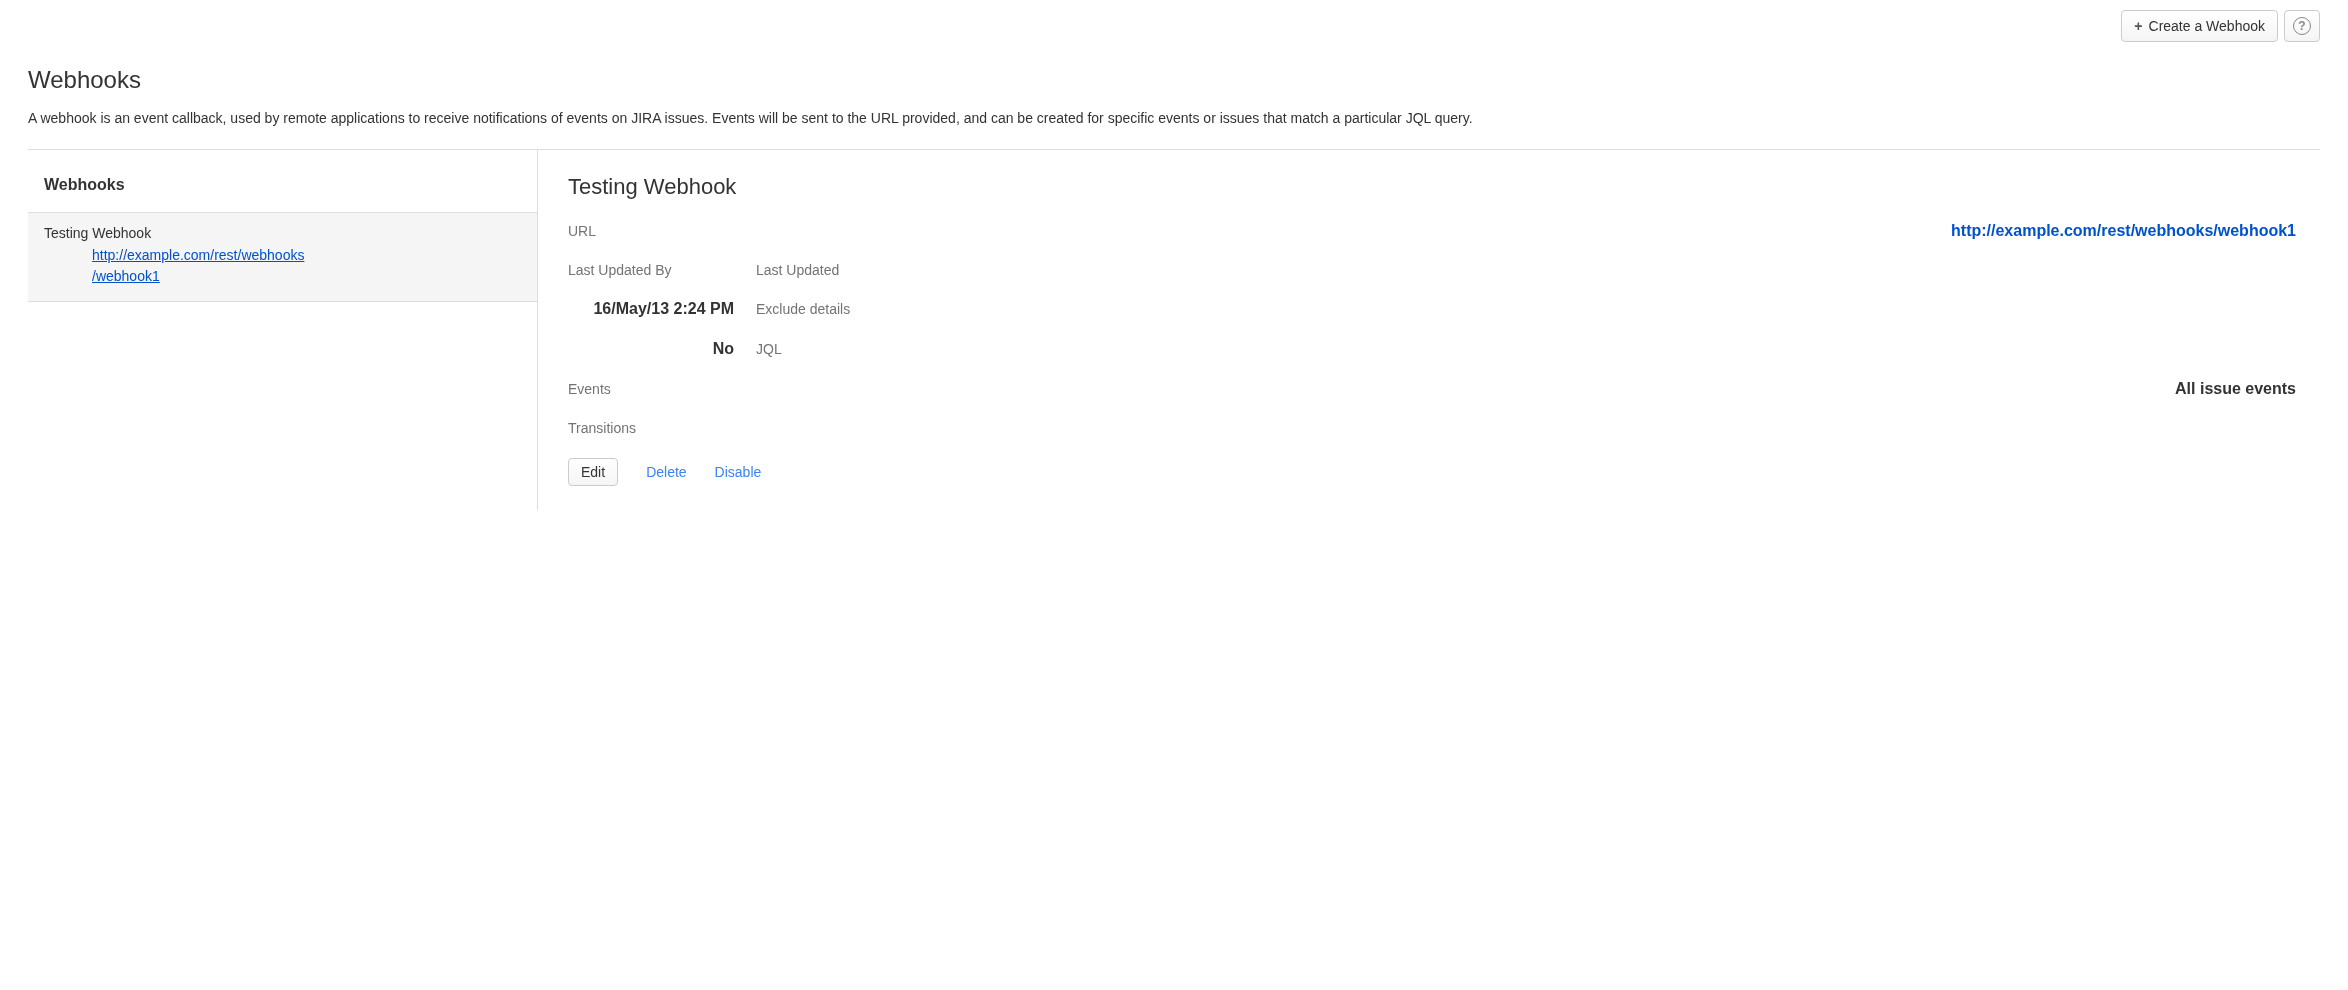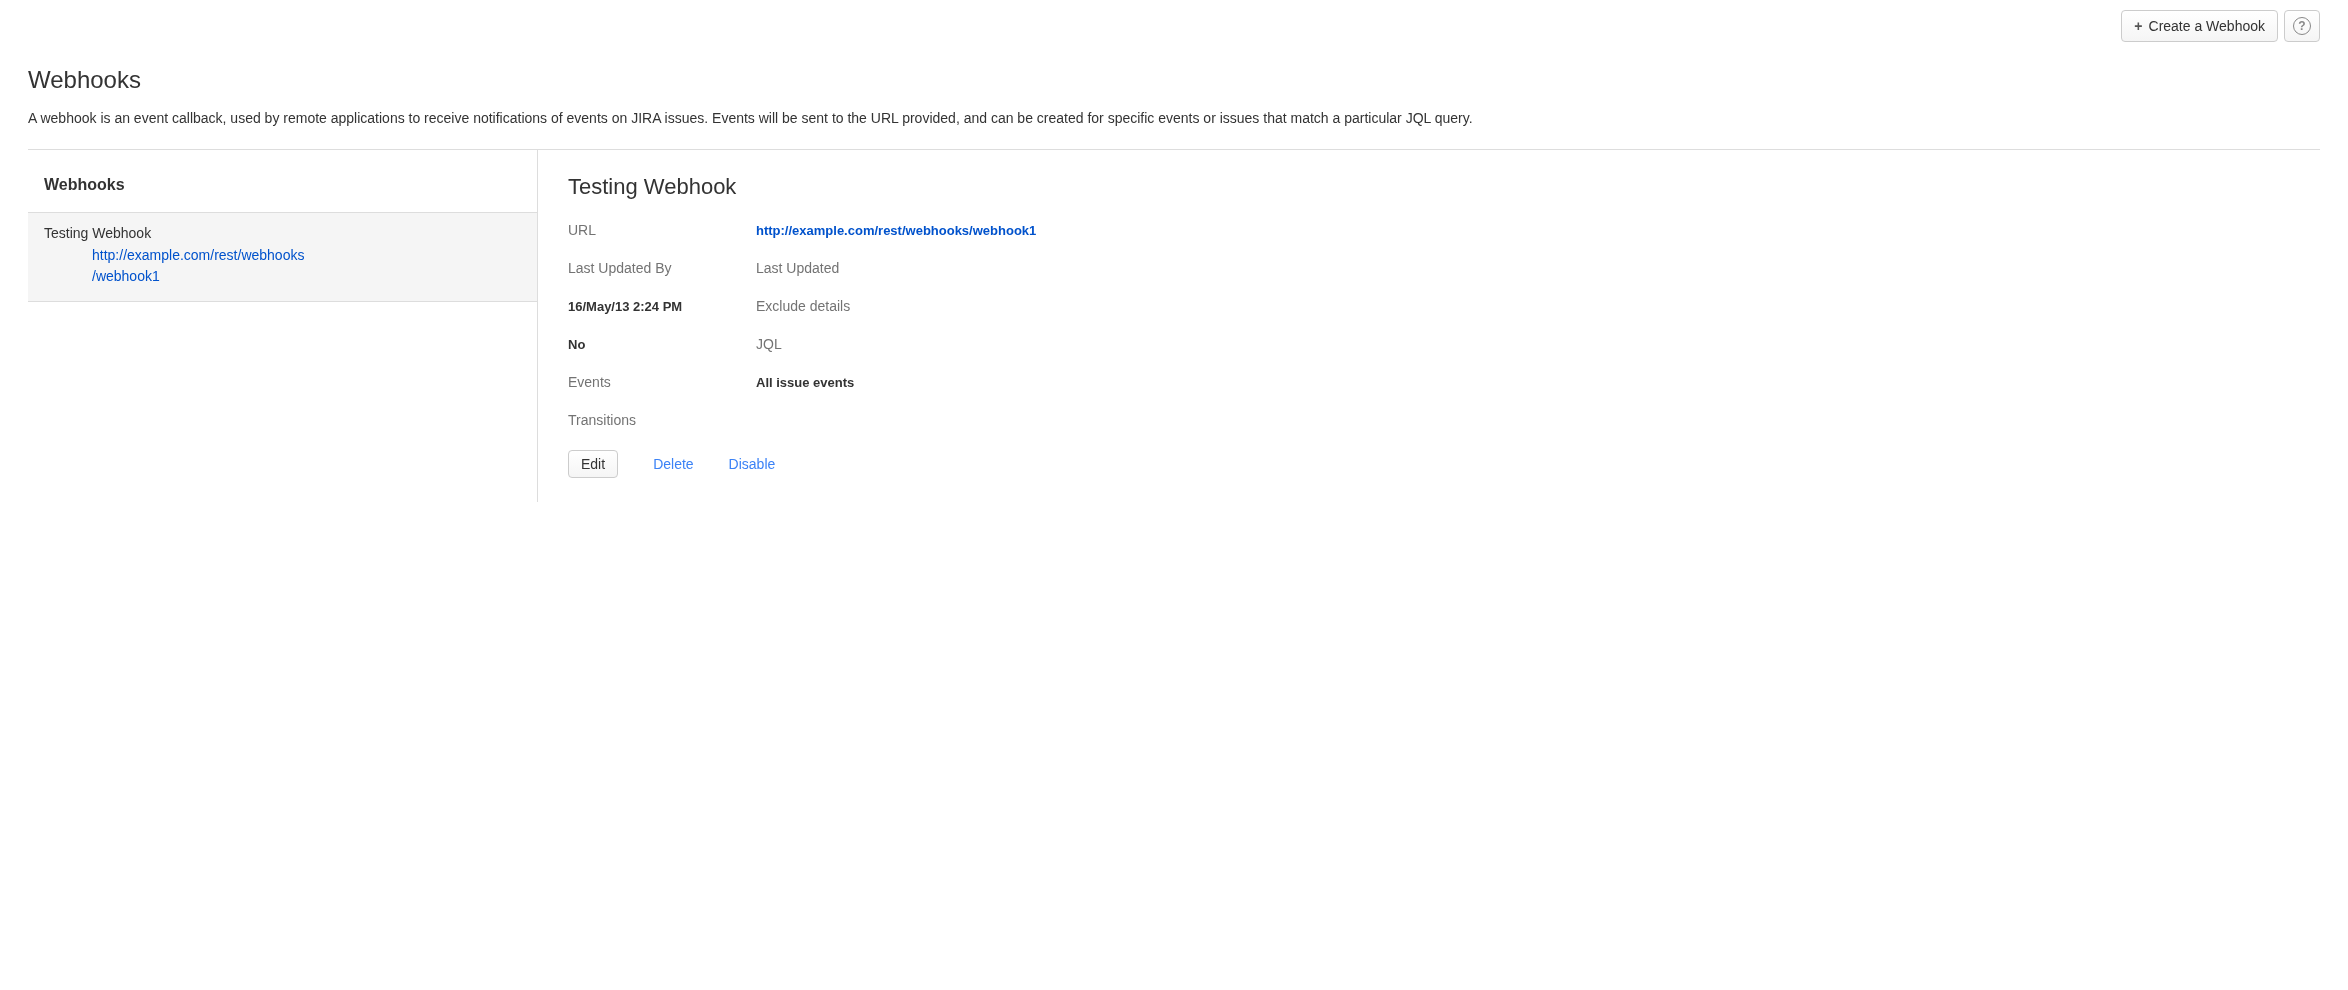--- a/index.html
+++ b/index.html
@@ -100,20 +100,21 @@
       font-size: 14px;
       color: #333;
       margin-bottom: 4px;
     }
     .sidebar-item-url {
       font-size: 14px;
       color: #0052cc;
       padding-left: 48px;
       line-height: 1.5;
       word-wrap: break-word;
+      text-decoration: underline;
     }
     .main-panel {
       flex: 1;
       padding: 24px 24px 24px 30px;
     }
     .detail-title {
       font-size: 22px;
       font-weight: 400;
       margin-bottom: 22px;
       color: #333;
@@ -124,31 +125,32 @@
       row-gap: 22px;
       column-gap: 22px;
       align-items: center;
     }
     .detail-label {
       text-align: left;
       color: #737373;
       font-size: 14px;
     }
     .detail-value {
-      font-size: 13px;
-      font-weight: bold;
-      color: #333;
+      font-size: 16px;
+      font-weight: bold;
+      color: #333;
+      text-align: right;
     }
     .detail-value.link {
       color: #0052cc;
       font-weight: bold;
     }
     .actions-row {
       display: flex;
-      gap: 35px;
+      gap: 28px;
       align-items: center;
     }
     .edit-btn {
       padding: 5px 12px;
       background: linear-gradient(#fff, #f5f5f5);
       border: 1px solid #ccc;
       border-radius: 4px;
       font-size: 14px;
       color: #333;
       cursor: pointer;

